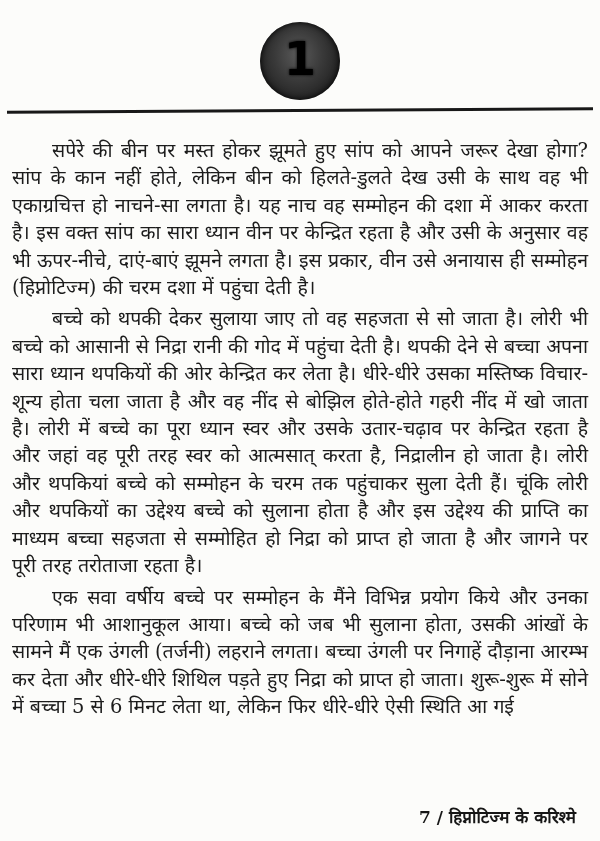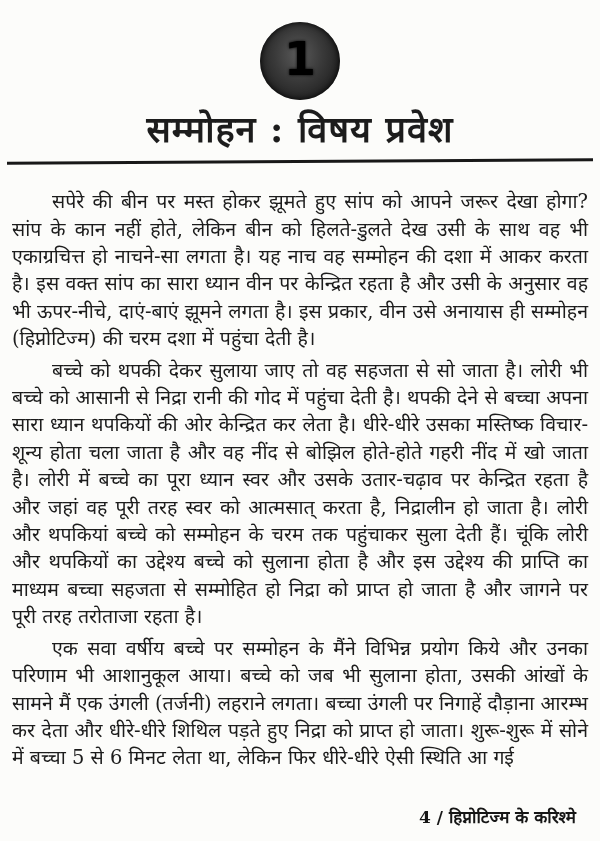--- a/index.html
+++ b/index.html
@@ -77,25 +77,24 @@
 </style>
 </head>
 <body>
 
 <div class="page">
 
   <div class="chapter-circle">
     <span class="num">1</span>
   </div>
 
-  <h1 class="title">सम्मोहन : विषय प्रवेश</h1>
 
   <hr class="title-divider">
 
   <div class="body-text">
     <p>सपेरे की बीन पर मस्त होकर झूमते हुए सांप को आपने जरूर देखा होगा? सांप के कान नहीं होते, लेकिन बीन को हिलते-डुलते देख उसी के साथ वह भी एकाग्रचित्त हो नाचने-सा लगता है। यह नाच वह सम्मोहन की दशा में आकर करता है। इस वक्त सांप का सारा ध्यान वीन पर केन्द्रित रहता है और उसी के अनुसार वह भी ऊपर-नीचे, दाएं-बाएं झूमने लगता है। इस प्रकार, वीन उसे अनायास ही सम्मोहन (हिप्नोटिज्म) की चरम दशा में पहुंचा देती है।</p>
     <p>बच्चे को थपकी देकर सुलाया जाए तो वह सहजता से सो जाता है। लोरी भी बच्चे को आसानी से निद्रा रानी की गोद में पहुंचा देती है। थपकी देने से बच्चा अपना सारा ध्यान थपकियों की ओर केन्द्रित कर लेता है। धीरे-धीरे उसका मस्तिष्क विचार-शून्य होता चला जाता है और वह नींद से बोझिल होते-होते गहरी नींद में खो जाता है। लोरी में बच्चे का पूरा ध्यान स्वर और उसके उतार-चढ़ाव पर केन्द्रित रहता है और जहां वह पूरी तरह स्वर को आत्मसात् करता है, निद्रालीन हो जाता है। लोरी और थपकियां बच्चे को सम्मोहन के चरम तक पहुंचाकर सुला देती हैं। चूंकि लोरी और थपकियों का उद्देश्य बच्चे को सुलाना होता है और इस उद्देश्य की प्राप्ति का माध्यम बच्चा सहजता से सम्मोहित हो निद्रा को प्राप्त हो जाता है और जागने पर पूरी तरह तरोताजा रहता है।</p>
     <p>एक सवा वर्षीय बच्चे पर सम्मोहन के मैंने विभिन्न प्रयोग किये और उनका परिणाम भी आशानुकूल आया। बच्चे को जब भी सुलाना होता, उसकी आंखों के सामने मैं एक उंगली (तर्जनी) लहराने लगता। बच्चा उंगली पर निगाहें दौड़ाना आरम्भ कर देता और धीरे-धीरे शिथिल पड़ते हुए निद्रा को प्राप्त हो जाता। शुरू-शुरू में सोने में बच्चा 5 से 6 मिनट लेता था, लेकिन फिर धीरे-धीरे ऐसी स्थिति आ गई</p>
   </div>
 
-  <div class="page-footer">4 / हिप्नोटिज्म के करिश्मे</div>
+  <div class="page-footer">7 / हिप्नोटिज्म के करिश्मे</div>
 
 </div>
 
 </body></html>

